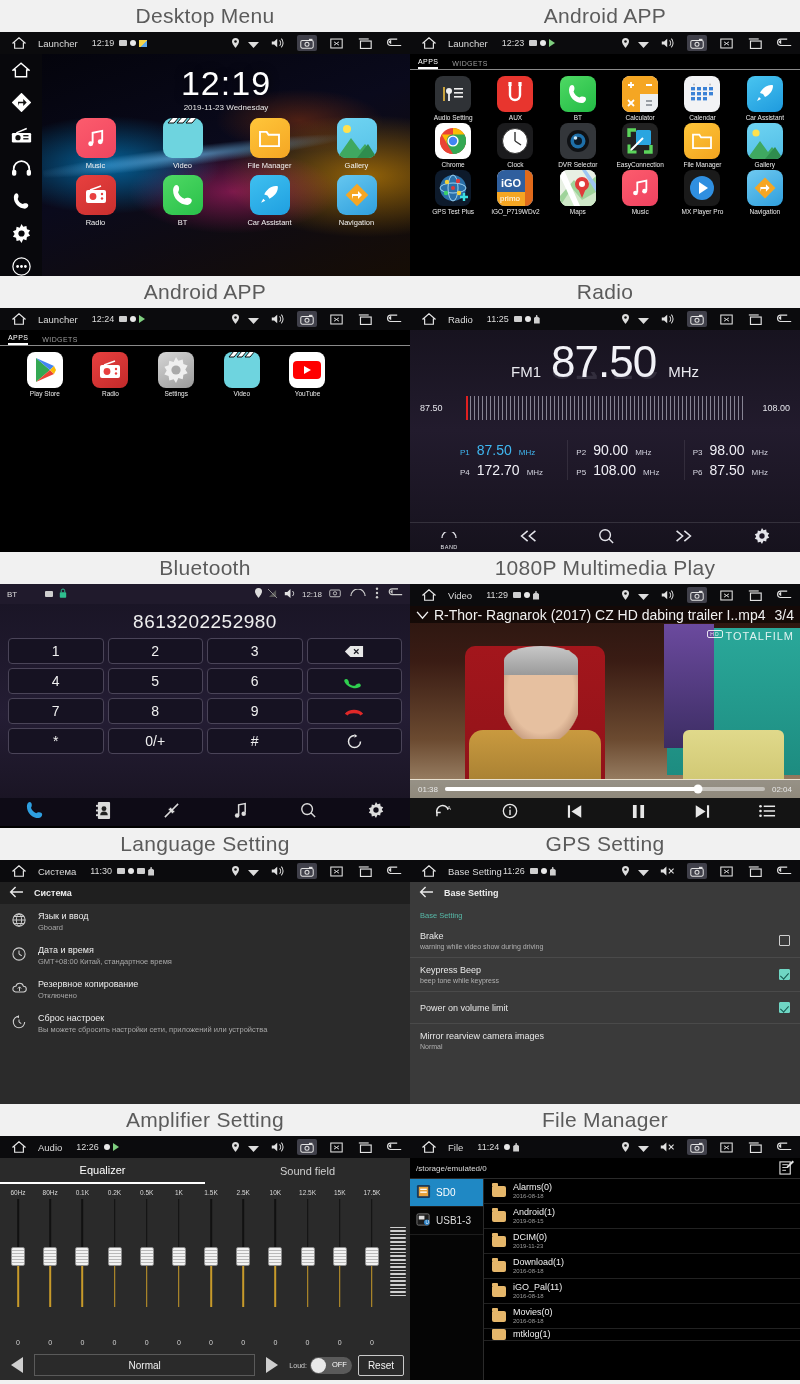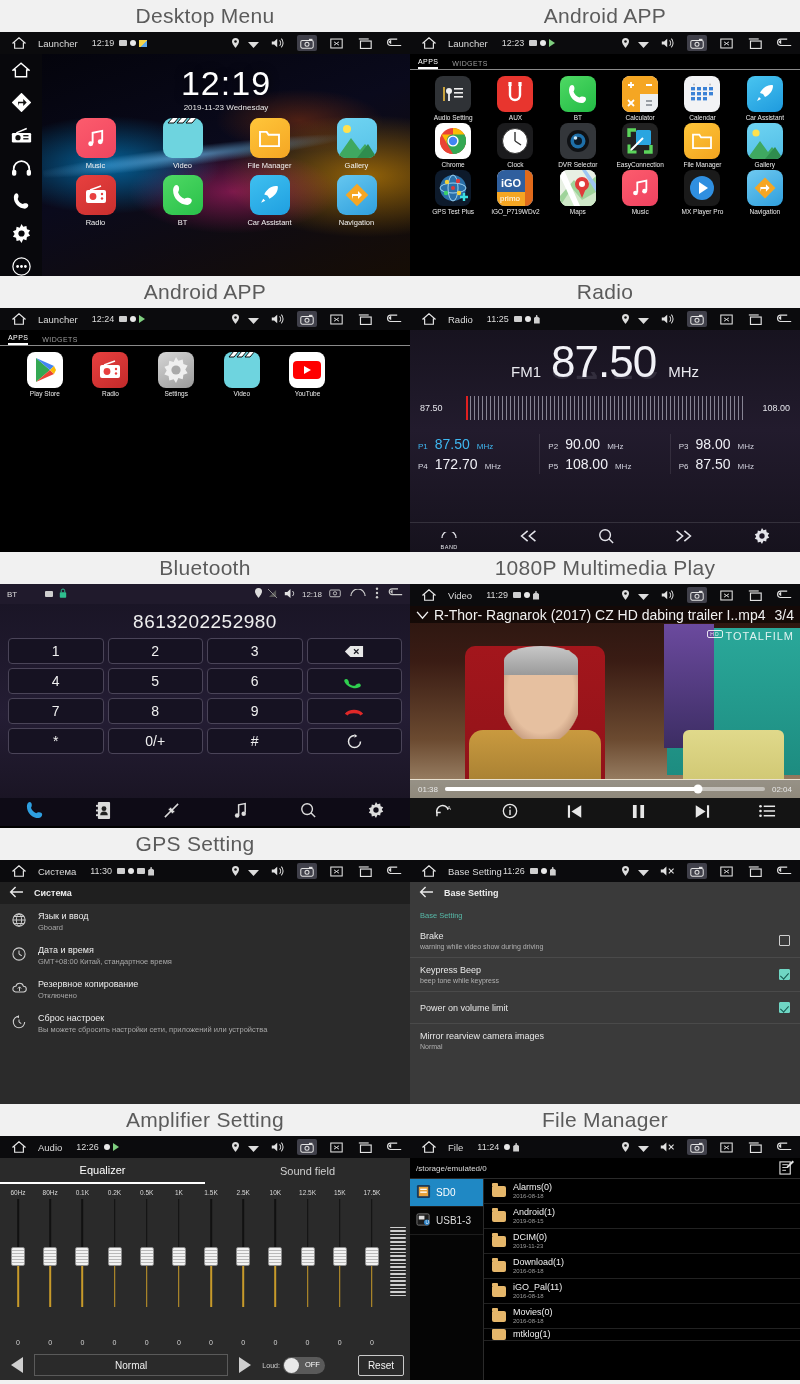--- a/index.html
+++ b/index.html
@@ -89,21 +89,21 @@
   .freqrow .big { font-size:44px; color:#f2f2f7; font-weight:300; line-height:.9; letter-spacing:-1px;}
   .freqrow .unit { font-size:15px; color:#e9e9ef; }
   .reflect { text-align:center; margin-top:-10px; height:16px; overflow:hidden;
              font-size:44px; color:rgba(200,200,215,.13); transform:scaleY(-1); font-weight:300;}
   .scale { display:flex; align-items:center; gap:8px; padding:2px 10px; margin-top:6px;}
   .scale .sv { font-size:9px; color:#e4e4ea; width:38px; }
   .scale .sv.r { text-align:right; }
   .dial { flex:1; height:24px; position:relative; overflow:hidden;
           background:repeating-linear-gradient(90deg, rgba(220,220,235,.55) 0 1px, transparent 1px 4px); }
   .dial:after{content:"";position:absolute;left:0;top:0;bottom:0;width:2px;background:#e02020;}
-  .presets { margin-top:12px; }
+  .presets { margin-top:18px;padding-left:42px; }
   .prow { display:flex; }
   .pcell { flex:1; display:flex; align-items:baseline; gap:7px; padding:2px 8px;
            border-right:1px solid rgba(255,255,255,.09); }
   .pcell:last-child{border-right:none;}
   .pcell .pn { font-size:8px; color:#d8d8e2; }
   .pcell .pv { font-size:14px; color:#f0f0f6; }
   .pcell .pu { font-size:8px; color:#cfcfdb; }
   .pcell.on .pn,.pcell.on .pv,.pcell.on .pu { color:#3fb7f0; }
   .rbar { position:absolute; bottom:0; left:0; right:0; height:30px; border-top:1px solid rgba(255,255,255,.12);
           display:flex; align-items:center; justify-content:space-around; }
@@ -203,21 +203,21 @@
   .eqfoot { position:absolute; bottom:0; left:0; right:0; height:30px; display:flex;
             align-items:center; gap:6px; padding:0 6px; }
   .eqfoot .arrow { width:22px; display:flex;align-items:center;justify-content:center;}
   .presetbox { flex:1; height:22px; border:1px solid #5a5a5a; display:flex;
                align-items:center; justify-content:center; color:#f0f0f0; font-size:10px;}
   .loud { display:flex; align-items:center; gap:3px; color:#d0d0d0; font-size:7px;}
   .toggle { width:42px;height:17px;border-radius:9px;background:#5a5a5a;position:relative;}
   .toggle .kn{position:absolute;left:1px;top:1px;width:15px;height:15px;border-radius:50%;
               background:#e9e9e9;}
   .toggle .tl{position:absolute;right:5px;top:3px;font-size:7.5px;color:#fff;}
-  .resetbtn { border:1px solid #c9c9c9; color:#f2f2f2; font-size:10px; padding:4px 9px; border-radius:2px;margin-left:27px;}
+  .resetbtn { border:1px solid #c9c9c9; color:#f2f2f2; font-size:10px; padding:4px 9px; border-radius:2px;}
 
   
   .fmwrap { height:222px; background:#000; }
   .fmpath { height:21px; background:#000; border-bottom:1px solid #2a2a2a; display:flex;
             align-items:center; justify-content:space-between; padding:0 6px;
             color:#dcdcdc; font-size:8px; }
   .fmbody { display:flex; height:201px; }
   .fmside { width:74px; background:#050505; border-right:1px solid #2a2a2a; }
   .fmdev { height:28px; display:flex; align-items:center; gap:5px; padding:0 6px;
            color:#dcdcdc; font-size:10px; border-bottom:1px solid #1d1d1d;}
@@ -1234,20 +1234,21 @@
                   <rect x="5" y="6.2" width="12" height="1.6"></rect>
                   <rect x="5" y="11.2" width="12" height="1.6"></rect>
                 </g>
               </svg></div>
       </div>
     </div>
   </div>
 </div>
 
 <div class="titlerow">
+  <div class="t left">Language Setting</div>
   <div class="t right">GPS Setting</div>
 </div>
 
 <div class="panelrow">
 
   <div class="panel left">
     <div class="statusbar">
       <div class="sb-home">
             <svg width="14" height="12" viewBox="0 0 24 20">
               <path d="M12 1 1.5 10h3v9h15v-9h3z" fill="none" stroke="#e6e6e6" stroke-width="2"></path>

